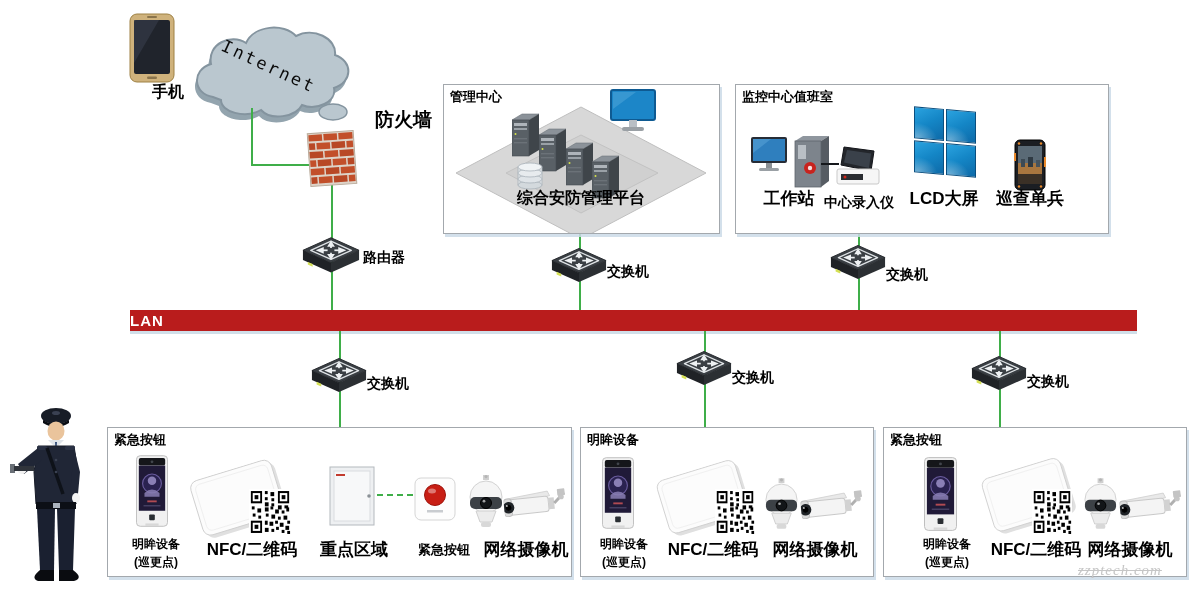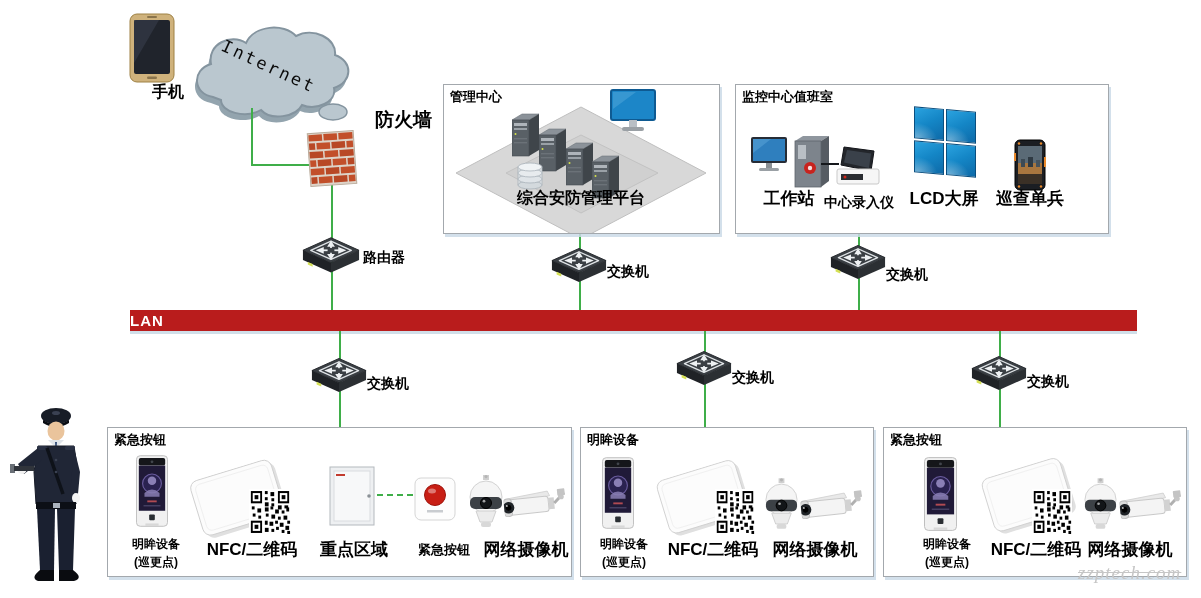--- a/index.html
+++ b/index.html
@@ -16,21 +16,21 @@
   .dev-lbl{position:absolute;width:100px;text-align:center;font-size:12px;font-weight:bold;line-height:18px;white-space:nowrap;}
   .dev-lbl.small{font-size:13px;}
   .lan-bar{position:absolute;left:130px;top:310px;width:1007px;height:21px;background:#b91c1c;
            box-shadow:0 3px 0 rgba(203,219,231,.9);display:flex;align-items:center;justify-content:flex-start;}
   .lan-bar span{color:#fff;font-weight:bold;font-size:15px;letter-spacing:1px;}
   .lcd-wall{position:absolute;display:grid;grid-template-columns:1fr 1fr;grid-template-rows:1fr 1fr;gap:2px;transform:skewY(5deg);}
   .lcd-tile{background:radial-gradient(130% 90% at 8% 100%,rgba(255,255,255,.38),rgba(255,255,255,0) 55%),
             linear-gradient(150deg,#2ba3e0 0%,#1486c6 48%,#0e6aa8 100%);
             border:1px solid #0a4f80;}
   .watermark{position:absolute;font-family:"Liberation Serif","DejaVu Serif",serif;font-style:italic;
-             font-size:19px;color:#c6c6c6;text-decoration:line-through;letter-spacing:1px;white-space:nowrap;}
+             font-size:15px;color:#c6c6c6;text-decoration:line-through;letter-spacing:1px;white-space:nowrap;}
   .rot-n17{transform:rotate(-17deg);}
   .rot-n6{transform:rotate(-6deg);}
   .rot-n4{transform:rotate(-4deg);}
 </style>
 </head>
 <body>
 
 <div class="stage">
 
   <svg width="0" height="0" style="position:absolute" aria-hidden="true">

